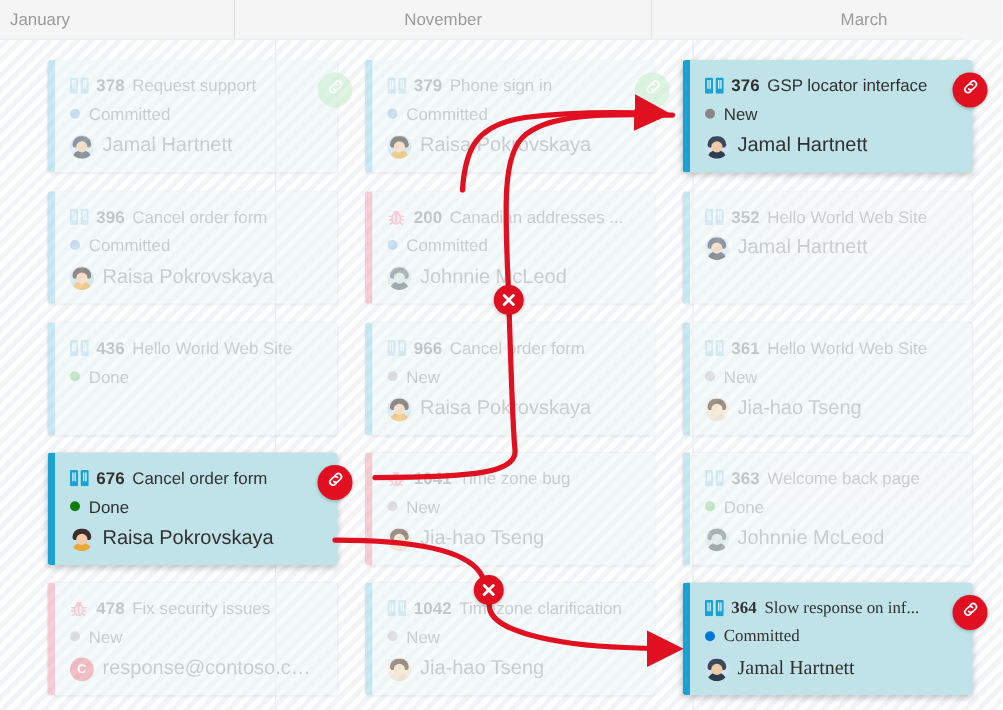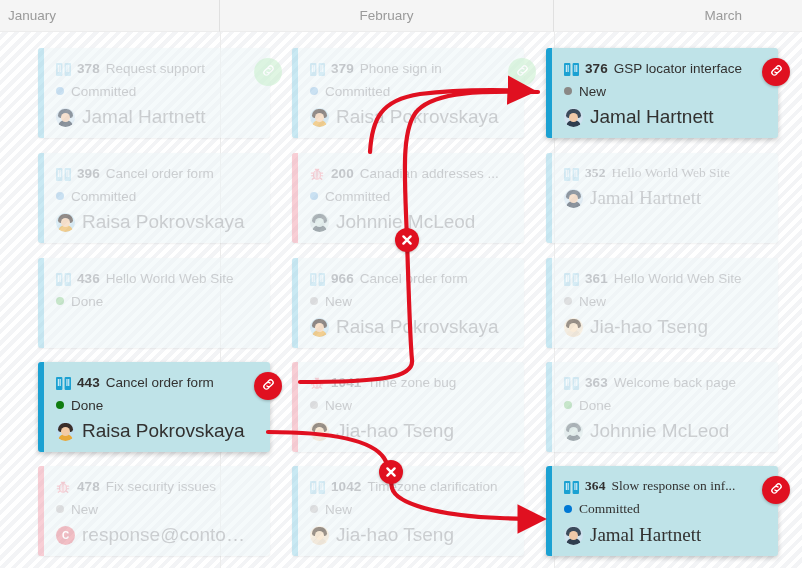--- a/index.html
+++ b/index.html
@@ -27,21 +27,21 @@
     display: flex; background: #f5f5f5; z-index: 30;
   }
   .hdr-col {
     height: 32px; background: #f5f5f5;
     border-right: 1px solid #e0e0e0;
     border-bottom: 1px solid #ededed;
     display: flex; align-items: center;
     font-size: 13.5px; color: #9a9a9a;
     white-space: nowrap; overflow: hidden;
   }
-  .hdr-col.c0 { width: 220px; justify-content: flex-start; padding-left: 8px; }
+  .hdr-col.c0 { width: 188px; justify-content: flex-start; padding-left: 8px; }
   .hdr-col.c1 { width: 334px; justify-content: center; }
   .hdr-col.c2 { width: 248px; justify-content: flex-end; padding-right: 60px; border-right: none; }
 
   
   .board { position: absolute; left: 0; top: 32px; width: 802px; height: 536px; }
 
   
   .card {
     position: absolute;
     width: 232px; height: 90px;
@@ -82,21 +82,21 @@
   .card.hl .state-dot.new { background: #8a8886; }
   .state-text { font-size: 13.5px; color: #a6abaf; }
   .card.hl .state-text { color: #323130; }
 
   .card-row3 { display: flex; align-items: center; gap: 7px; height: 24px; margin-top: 3px; }
   .avatar {
     width: 19px; height: 19px; border-radius: 50%; flex: none;
     display: flex; align-items: center; justify-content: center;
     font-size: 10px; color: #fff; overflow: hidden; position: relative;
   }
-  .assignee { font-size: 19px; color: #a6abaf; white-space: nowrap; overflow: hidden; text-overflow: ellipsis; max-width: 170px; }
+  .assignee { font-size: 16px; color: #a6abaf; white-space: nowrap; overflow: hidden; text-overflow: ellipsis; max-width: 170px; }
   .card.hl .assignee { color: #323130; }
   .av-hair { position: absolute; left: 2px; top: 1px; width: 15px; height: 9px; border-radius: 8px 8px 3px 3px; }
   .av-skin { position: absolute; left: 5px; top: 5px; width: 9px; height: 9px; border-radius: 50%; }
   .av-body { position: absolute; left: 2px; bottom: 0; width: 15px; height: 7px; border-radius: 7px 7px 0 0; }
 
   
   .link-badge {
     position: absolute; width: 28px; height: 28px; border-radius: 50%;
     display: flex; align-items: center; justify-content: center; z-index: 20;
   }
@@ -118,21 +118,21 @@
 
 <div id="root">
 
   <div class="hatch-bg"></div>
 
   <div class="header">
     <div class="hdr-col c0">
         <span>January</span>
       </div>
     <div class="hdr-col c1">
-        <span>February</span>
+        <span>November</span>
       </div>
     <div class="hdr-col c2">
         <span>March</span>
       </div>
   </div>
 
   <div class="board">
     <div class="col-sep" style="left:220px"></div>
     <div class="col-sep" style="left:554px"></div>
     <div id="cards">
@@ -258,21 +258,21 @@
           </div>
           <div class="card-row3">
             <span class="avatar" style="background:#d6e6e6;">
               <span class="av-hair" style="background:#6e7b82"></span>
               <span class="av-body" style="background:#5b6b73"></span>
               <span class="av-skin" style="background:#cfe3e0"></span>
             </span>
             <span class="assignee">Johnnie McLeod</span>
           </div>
         </div>
-        <div class="card" style="left: 546px; top: 121px; font-family: Liberation Serif, serif;">
+        <div class="card" style="left: 546px; top: 121px;">
           <div class="card-row1">
             <span class="wi-icon"><svg width="15" height="13" viewBox="0 0 15 13">
                 <rect x="0" y="0" width="6.4" height="13" rx="1" fill="#b5dded"></rect>
                 <rect x="8.6" y="0" width="6.4" height="13" rx="1" fill="#b5dded"></rect>
                 <rect x="1.8" y="2" width="1.1" height="7" fill="#fff" opacity=".85"></rect>
                 <rect x="3.6" y="2" width="1.1" height="7" fill="#fff" opacity=".85"></rect>
                 <rect x="10.4" y="2" width="1.1" height="7" fill="#fff" opacity=".85"></rect>
                 <rect x="12.2" y="2" width="1.1" height="7" fill="#fff" opacity=".85"></rect>
               </svg></span>
             <span class="wi-id">352</span>
@@ -360,21 +360,21 @@
         <div class="card hl" style="left: 38px; top: 330px;">
           <div class="card-row1">
             <span class="wi-icon"><svg width="15" height="13" viewBox="0 0 15 13">
                 <rect x="0" y="0" width="6.4" height="13" rx="1" fill="#1ba1d2"></rect>
                 <rect x="8.6" y="0" width="6.4" height="13" rx="1" fill="#1ba1d2"></rect>
                 <rect x="1.8" y="2" width="1.1" height="7" fill="#fff" opacity=".85"></rect>
                 <rect x="3.6" y="2" width="1.1" height="7" fill="#fff" opacity=".85"></rect>
                 <rect x="10.4" y="2" width="1.1" height="7" fill="#fff" opacity=".85"></rect>
                 <rect x="12.2" y="2" width="1.1" height="7" fill="#fff" opacity=".85"></rect>
               </svg></span>
-            <span class="wi-id">443</span>
+            <span class="wi-id">676</span>
             <span class="wi-title">Cancel order form</span>
           </div>
           <div class="card-row2">
             <span class="state-dot done"></span>
             <span class="state-text">Done</span>
           </div>
           <div class="card-row3">
             <span class="avatar" style="background:#bfe0ef;">
               <span class="av-hair" style="background:#3a2f2a"></span>
               <span class="av-body" style="background:#e8a93a"></span>

